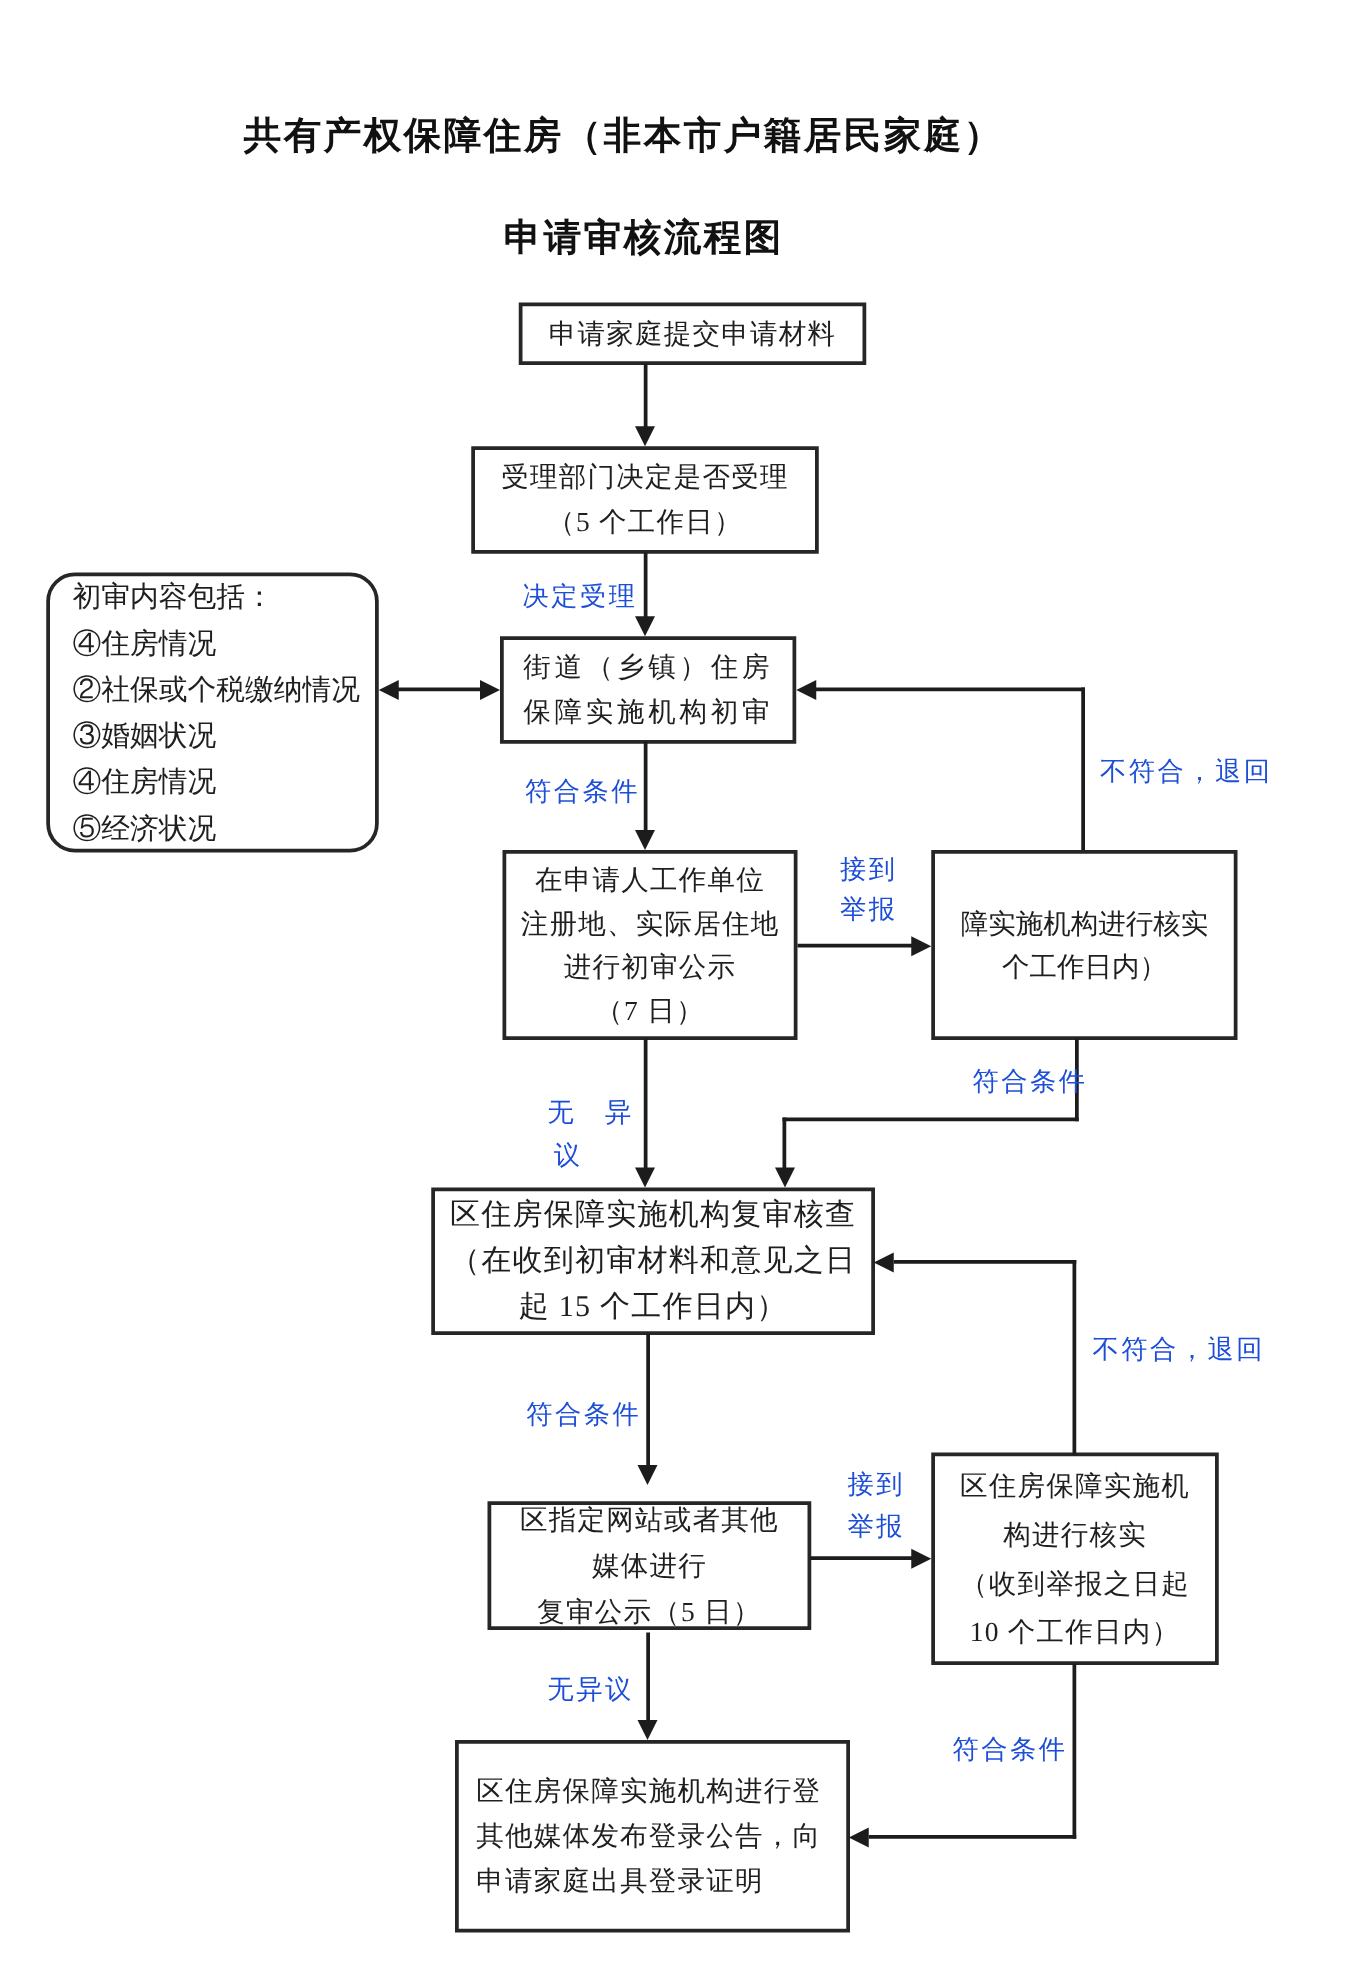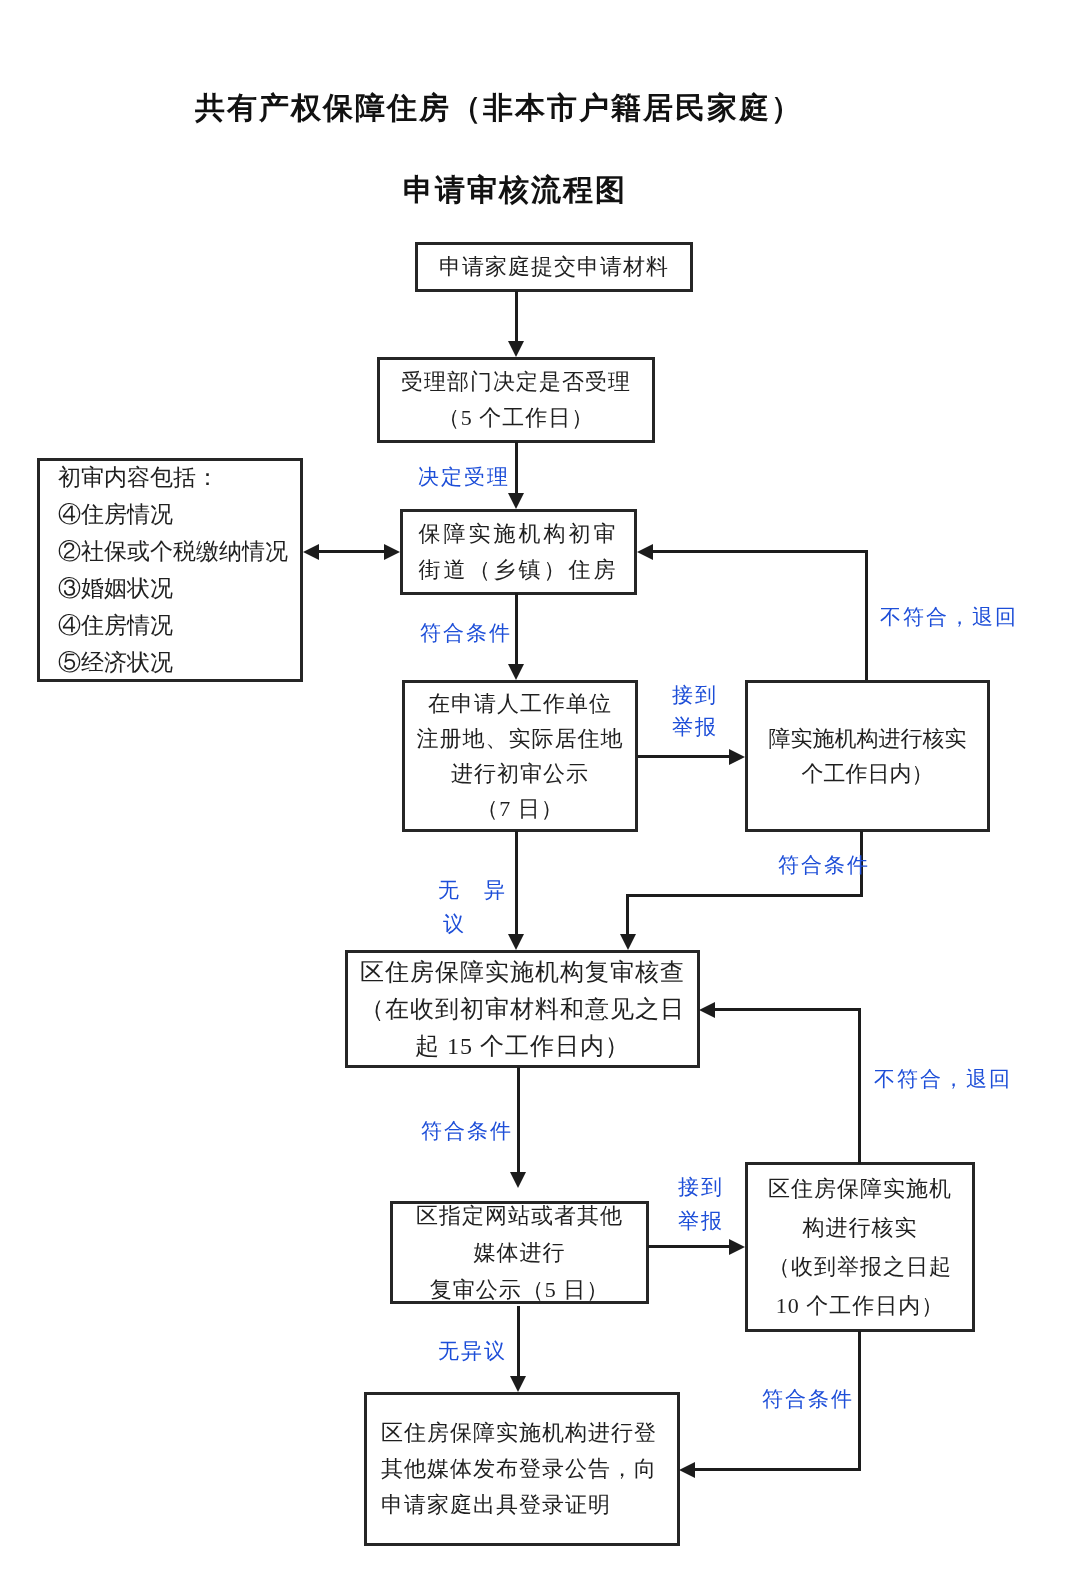--- a/index.html
+++ b/index.html
@@ -35,25 +35,25 @@
   <div class="node" style="left:396px; top:242px; width:278px; height:50px;margin-left:19px;">
     <span class="nl">申请家庭提交申请材料</span>
   </div>
 
   <div class="node" style="left:377px; top:357px; width:278px; height:86px; line-height:36px;">
     <span class="nl">受理部门决定是否受理</span>
     <span class="nl">（5 个工作日）</span>
   </div>
 
   <div class="node" style="left:400px; top:509px; width:237px; height:86px; line-height:36px; letter-spacing:3px;">
+    <span class="nl">街道（乡镇）住房</span>
     <span class="nl">保障实施机构初审</span>
-    <span class="nl">街道（乡镇）住房</span>
   </div>
 
-  <div class="node" style="left:37px; top:458px; width:266px; height:224px; align-items:flex-start; text-align:left; padding-left:18px; font-size:23px; line-height:37px; letter-spacing:0;">
+  <div class="node" style="left:37px; top:458px; width:266px; height:224px; align-items:flex-start; text-align:left; padding-left:18px; font-size:23px; line-height:37px; letter-spacing:0;border-radius:23px;">
     <span class="nl">初审内容包括：</span>
     <span class="nl">④住房情况</span>
     <span class="nl">②社保或个税缴纳情况</span>
     <span class="nl">③婚姻状况</span>
     <span class="nl">④住房情况</span>
     <span class="nl">⑤经济状况</span>
   </div>
 
   <div class="node" style="left:402px; top:680px; width:236px; height:152px; line-height:35px;">
     <span class="nl">在申请人工作单位</span>

